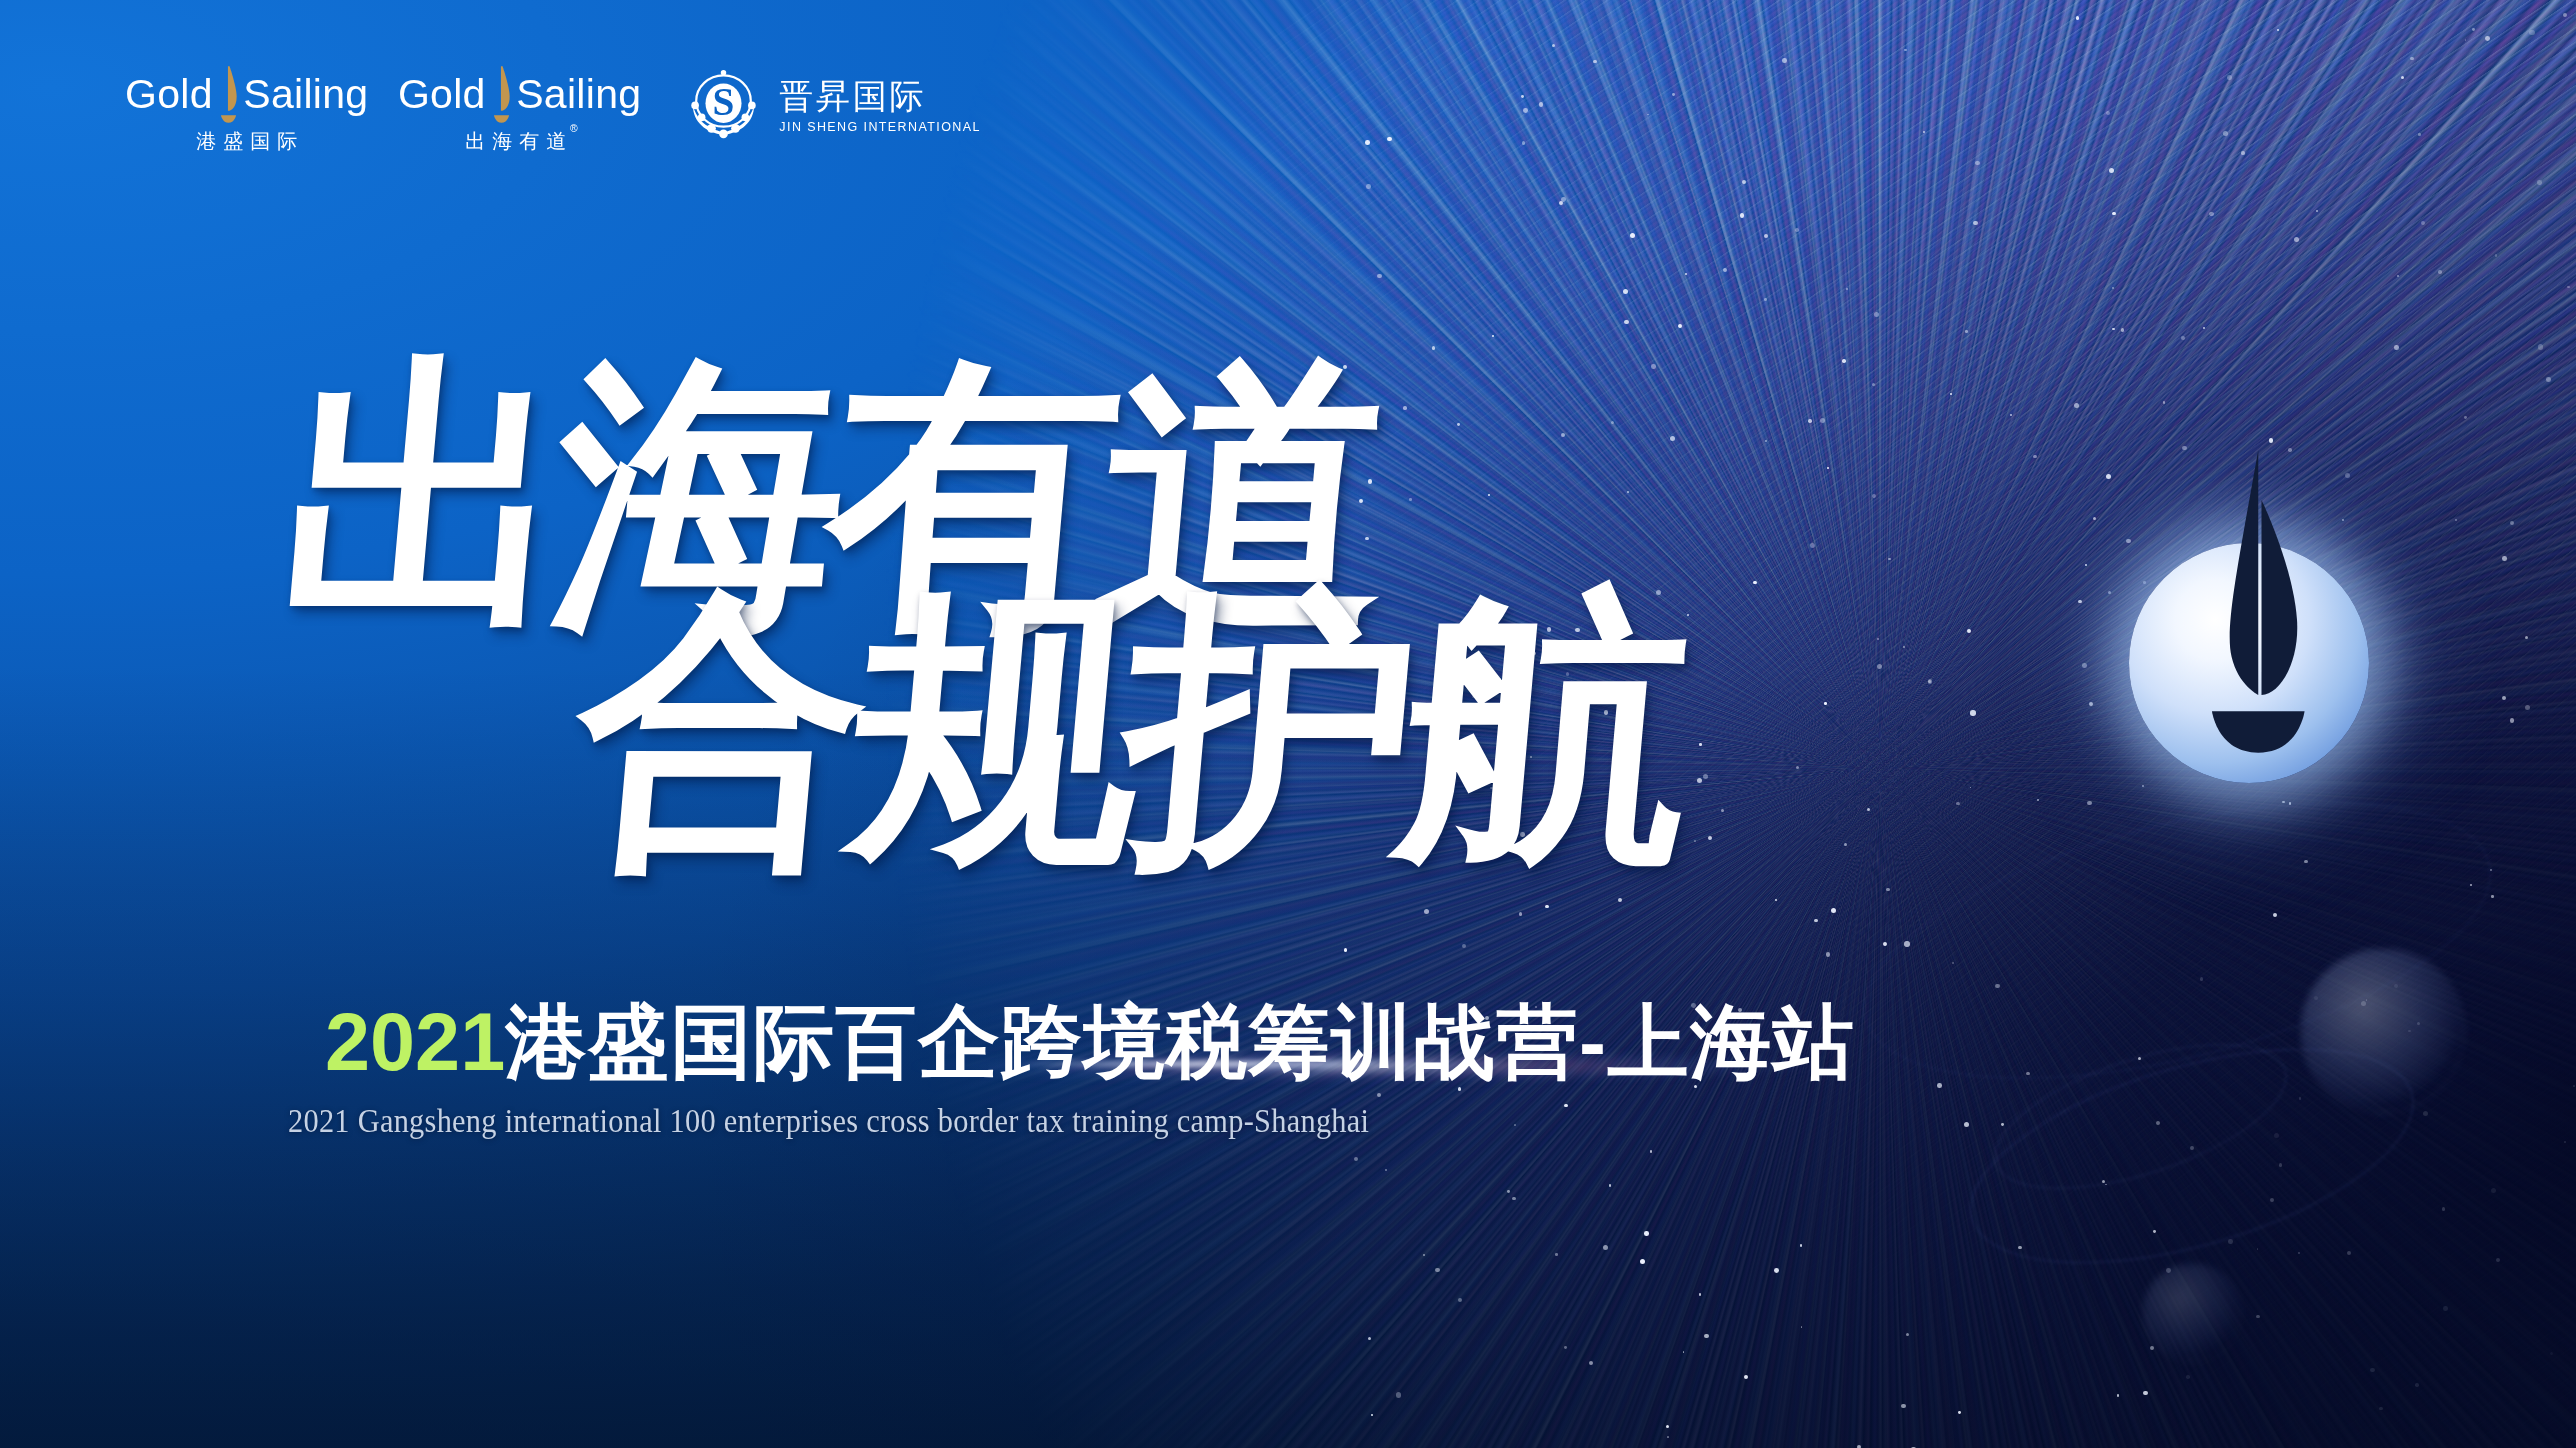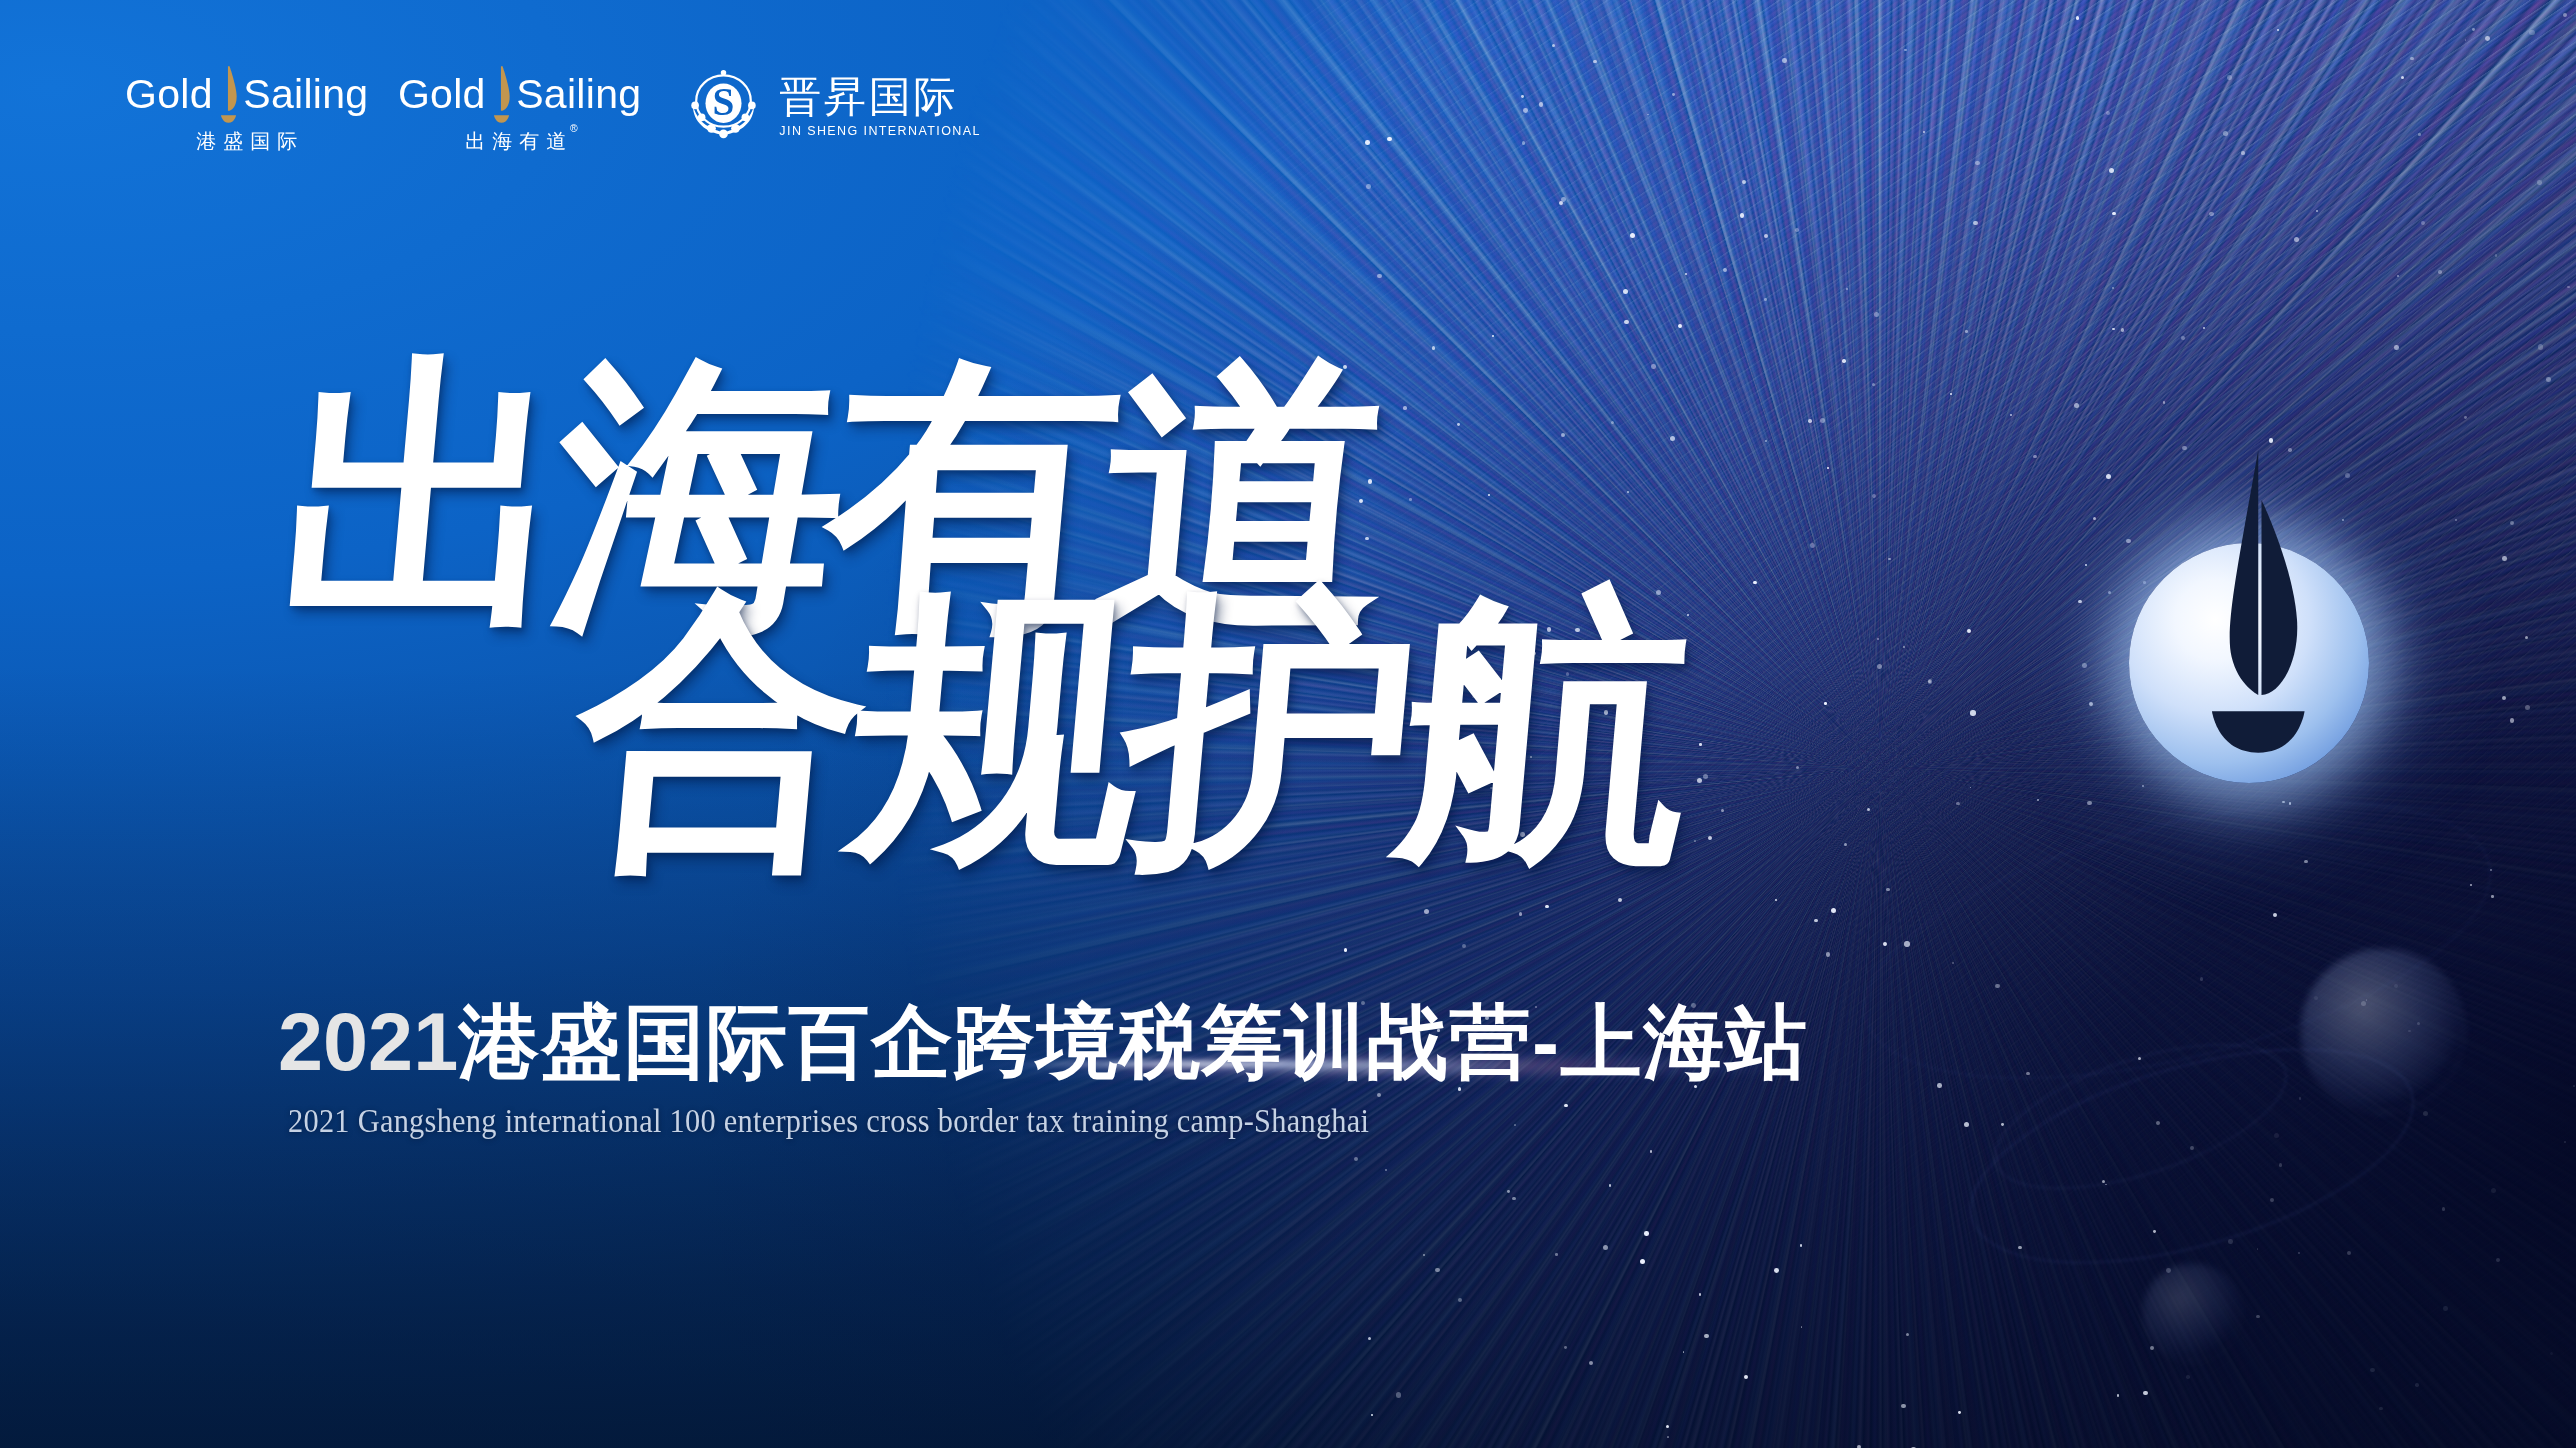--- a/index.html
+++ b/index.html
@@ -193,21 +193,21 @@
   }
   .reg{
     font-size:10.4px; vertical-align:super; letter-spacing:0;
     position:relative; left:-3.3px; top:-8.7px;
   }
   .logo-unit.second{ margin-left:29.4px; }
 
   .js-logo{ display:flex; align-items:center; gap:14px; margin-left:41px; margin-bottom:3.3px; }
   .js-emblem{ width:83px; height:83px; flex:0 0 auto; }
   .js-text{ display:flex; flex-direction:column; }
-  .js-cn{ font-size:42px; color:#fff; letter-spacing:2.7px; line-height:1.05; white-space:nowrap; }
+  .js-cn{ font-size:34px; color:#fff; letter-spacing:2.7px; line-height:1.05; white-space:nowrap; }
   .js-en{ font-size:12.5px; color:#fff; letter-spacing:1.4px; margin-top:5.5px; white-space:nowrap; }
 
   
   .calli{ position:absolute; left:0; top:305px; width:1690px; height:687px; }
   .calli-line{
     position:absolute;
     color:#ffffff;
     font-family:"DejaVu Serif", serif;
     font-weight:700;
     white-space:nowrap;
@@ -220,21 +220,21 @@
   .calli-l2{ left:578px; top:234px; font-size:289px; letter-spacing:-14px; }
 
   
   .subtitle{
     position:absolute; left:278px; top:1002px;
     white-space:nowrap;
     font-size:81px; line-height:1;
     font-weight:700;
     letter-spacing:1.1px;
   }
-  .sub-year{ color:#e5e5e5; letter-spacing:0px; }
+  .sub-year{ color:#bef264; letter-spacing:0px;margin-left:47px; }
   .sub-cn{ color:#ffffff; letter-spacing:1.6px; }
   .subtitle-en{
     position:absolute; left:288px; top:1103px;
     white-space:nowrap;
     font-size:33px;
     color:#c6d2e4;
     letter-spacing:0.3px;
     font-family:"Liberation Serif", serif;
     transform:scaleX(.92);
     transform-origin:left center;

